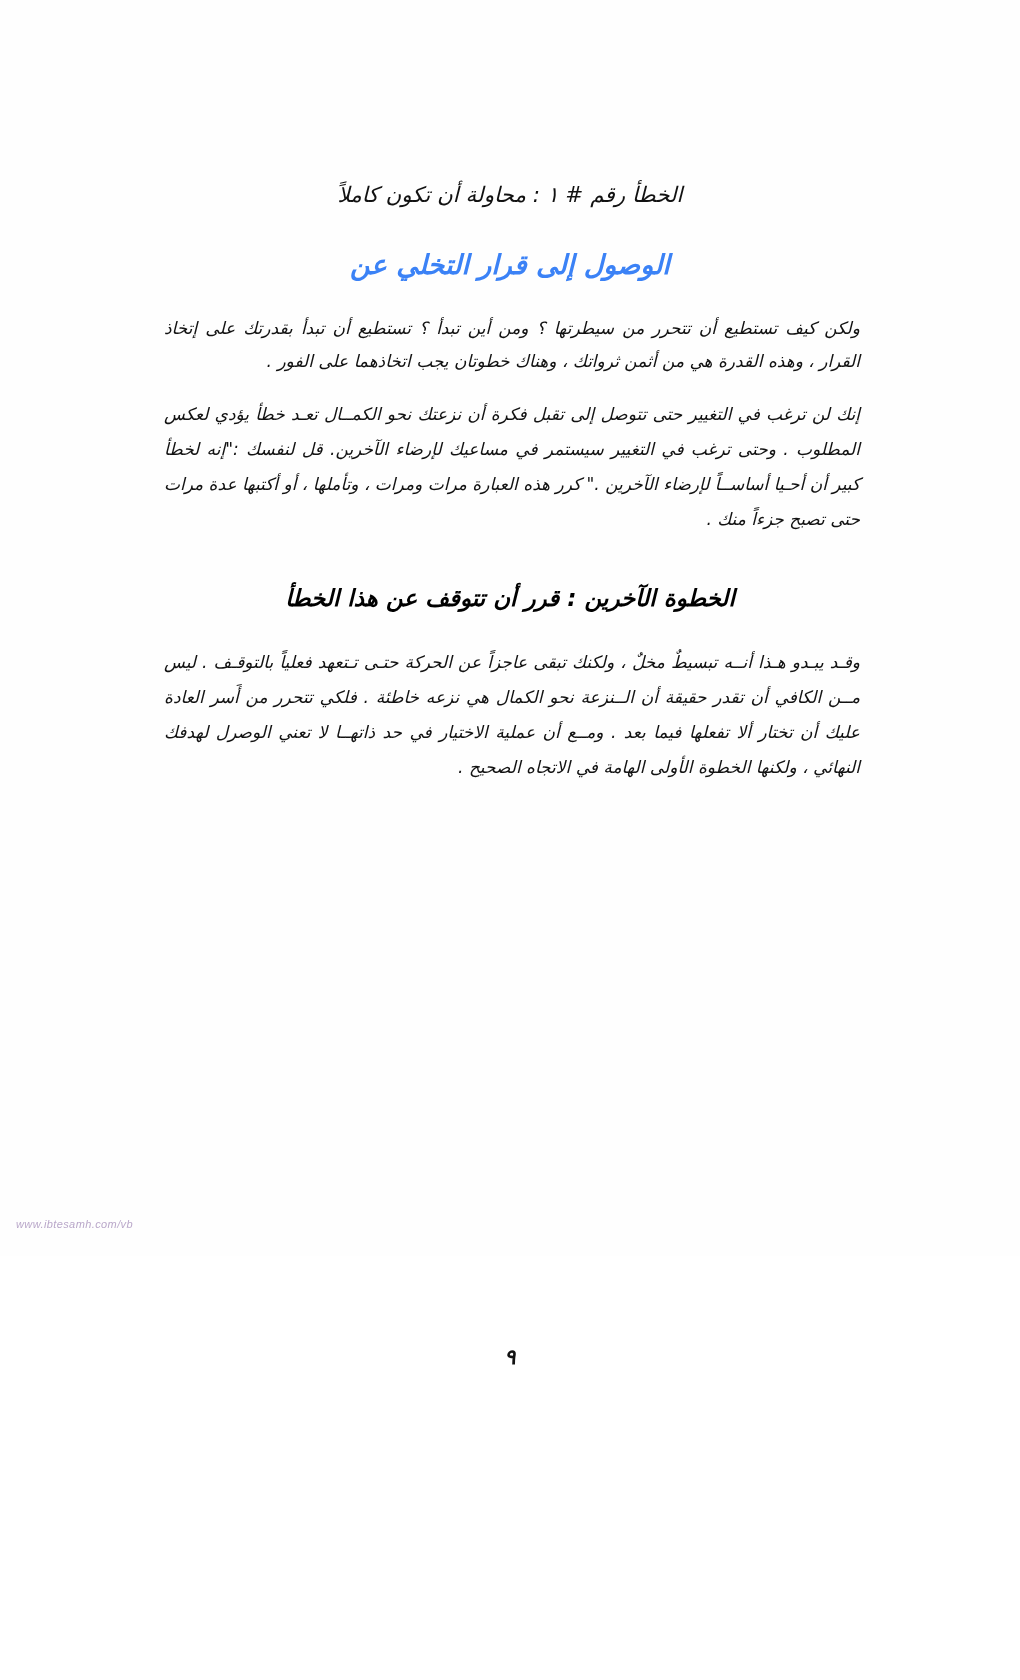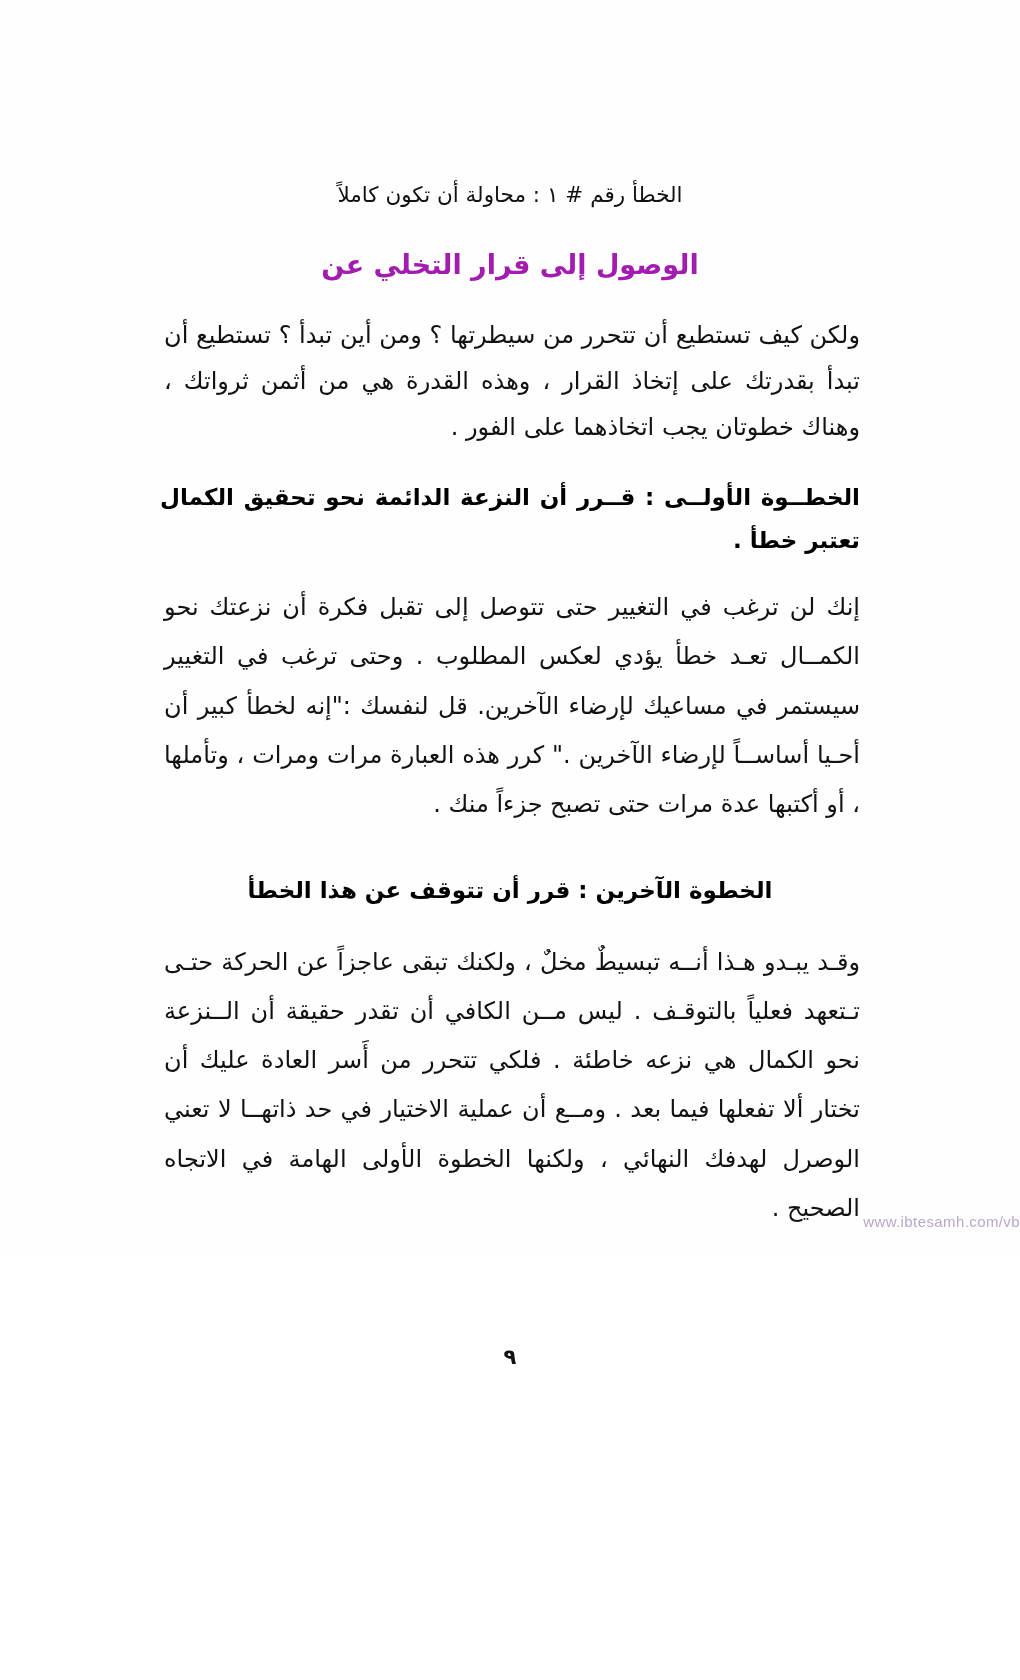--- a/index.html
+++ b/index.html
@@ -16,20 +16,21 @@
     position: relative;
   }
 
   .page {
     position: relative;
     width: 1020px;
     height: 1256px;
     box-sizing: border-box;
     background: #fefefe;
     direction: rtl;
+    font-style: italic;
   }
 
   .content {
     position: absolute;
     top: 180px;
     right: 160px;
     left: 160px;
     direction: rtl;
     text-align: justify;
   }
@@ -43,36 +44,36 @@
     line-height: 1.4;
     margin: 0 0 34px 0;
     font-weight: 400;
     white-space: nowrap;
   }
 
   
   .main-title {
     text-align: center;
     font-weight: bold;
-    color: #a21caf;
+    color: #3b82f6;
     font-size: 27px;
     line-height: 1.55;
     margin: 0 0 26px 0;
     letter-spacing: 0.3px;
   }
   .main-title .t-line {
     display: block;
   }
   .main-title .t-line-2 {
     font-size: 26px;
   }
 
   
   .body-para {
-    font-size: 24px;
+    font-size: 17px;
     color: #121212;
     line-height: 1.92;
     margin: 0 0 20px 4px;
     text-align: justify;
     text-justify: inter-word;
     letter-spacing: 0.1px;
   }
   .body-para.loose {
     line-height: 2.05;
   }
@@ -108,44 +109,43 @@
     font-weight: bold;
     letter-spacing: 0;
   }
 
   
   .watermark {
     position: absolute;
     left: 16px;
     right: 0;
     bottom: 26px;
-    text-align: right;
+    text-align: left;
     direction: ltr;
     font-family: "Liberation Sans", sans-serif;
-    font-size: 15px;
+    font-size: 11px;
     color: #b9a7c9;
     letter-spacing: 0.4px;
   }
 </style>
 </head>
 <body>
 
 <div class="page">
 
   <div class="content">
 
     <div class="chapter-header">الخطأ رقم # ١ : محاولة أن تكون كاملاً</div>
 
     <div class="main-title">
       <span class="t-line t-line-1">الوصول إلى قرار التخلي عن</span>
     </div>
 
     <p class="body-para">ولكن كيف تستطيع أن تتحرر من سيطرتها ؟ ومن أين تبدأ ؟ تستطيع أن تبدأ بقدرتك على إتخاذ القرار ، وهذه القدرة هي من أثمن ثرواتك ، وهناك خطوتان يجب اتخاذهما على الفور .</p>
 
-    <div class="step-heading">الخطــوة الأولــى : قــرر أن النزعة الدائمة نحو تحقيق الكمال تعتبر خطأ .</div>
 
     <p class="body-para loose">إنك لن ترغب في التغيير حتى تتوصل إلى تقبل فكرة أن نزعتك نحو الكمــال تعـد خطأ يؤدي لعكس المطلوب . وحتى ترغب في التغيير سيستمر في مساعيك لإرضاء الآخرين. قل لنفسك :"إنه لخطأ كبير أن أحـيا أساســاً لإرضاء الآخرين ." كرر هذه العبارة مرات ومرات ، وتأملها ، أو أكتبها عدة مرات حتى تصبح جزءاً منك .</p>
 
     <div class="step-heading centered-ish">الخطوة الآخرين : قرر أن تتوقف عن هذا الخطأ</div>
 
     <p class="body-para loose">وقـد يبـدو هـذا أنــه تبسيطٌ مخلٌ ، ولكنك تبقى عاجزاً عن الحركة حتـى تـتعهد فعلياً بالتوقـف . ليس مــن الكافي أن تقدر حقيقة أن الــنزعة نحو الكمال هي نزعه خاطئة . فلكي تتحرر من أَسر العادة عليك أن تختار ألا تفعلها فيما بعد . ومــع أن عملية الاختيار في حد ذاتهــا لا تعني الوصرل لهدفك النهائي ، ولكنها الخطوة الأولى الهامة في الاتجاه الصحيح .</p>
 
   </div>
 
   <div class="page-number">٩</div>

